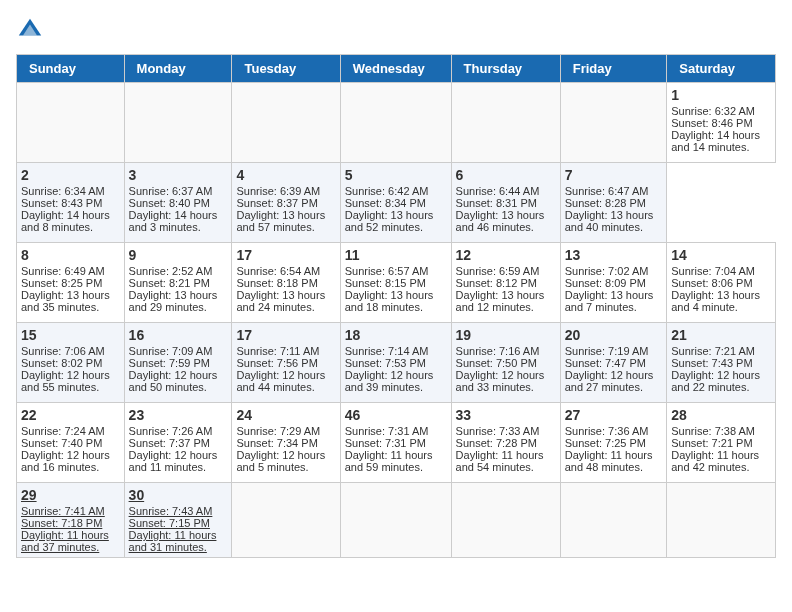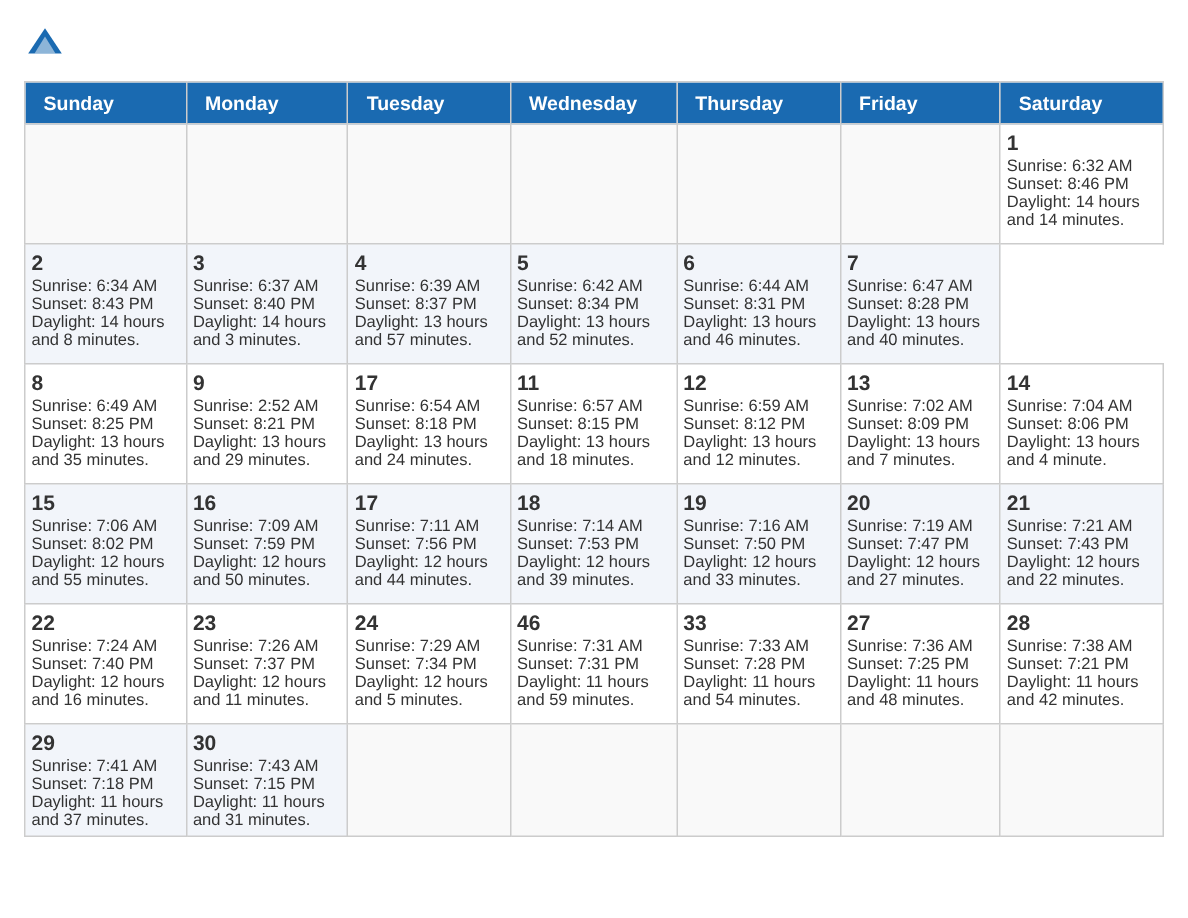--- a/index.html
+++ b/index.html
@@ -82,20 +82,21 @@
       font-size: 14px;
       font-weight: bold;
       display: block;
       margin-bottom: 2px;
     }
     .cell-empty {
       background: #f9f9f9 !important;
     }
     .last-row td {
       height: 70px;
+      text-decoration: underline;
     }
   </style>
 </head>
 <body>
 
 <div class="header">
   <div class="logo">
     <svg class="logo-icon" viewBox="0 0 40 40" xmlns="http://www.w3.org/2000/svg">
       <polygon points="20,4 36,28 4,28" fill="#1a6ab1"></polygon>
       <polygon points="20,12 30,28 10,28" fill="#fff" opacity="0.5"></polygon>

